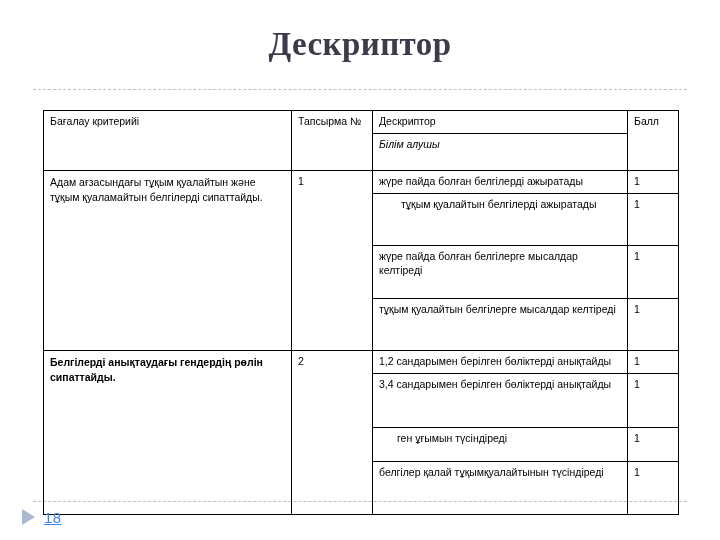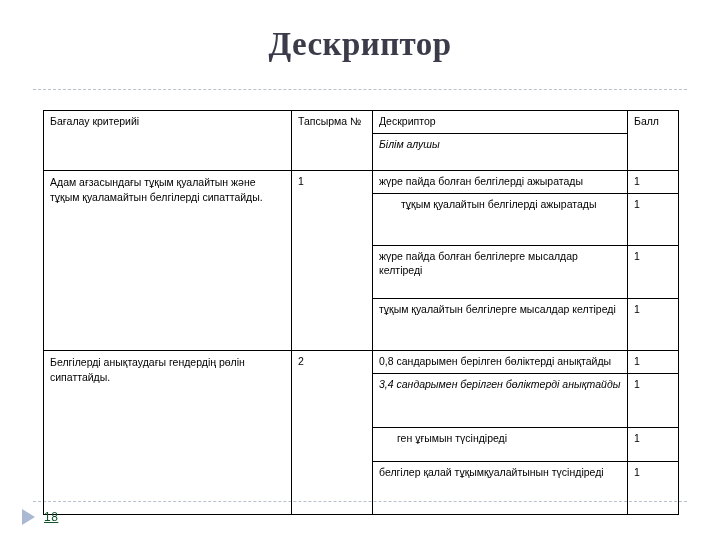--- a/index.html
+++ b/index.html
@@ -104,22 +104,22 @@
   .triangle-bullet {
     width: 0;
     height: 0;
     border-top: 8px solid transparent;
     border-bottom: 8px solid transparent;
     border-left: 13px solid #aab8d4;
     margin-right: 9px;
   }
   .slide-number {
     font-family: "Liberation Sans", sans-serif;
-    font-size: 12px;
-    color: #14532d;
+    font-size: 15px;
+    color: #3b82f6;
     letter-spacing: 0.5px;
     text-decoration: underline;
   }
 </style>
 </head>
 <body>
 
 <div class="slide-title">Дескриптор</div>
 
 <div class="rule rule-top"></div>
@@ -159,27 +159,27 @@
       <tr>
         <td class="descr-cell" style="height:44px;">жүре пайда болған белгілерге мысалдар келтіреді</td>
         <td class="score-cell">1</td>
       </tr>
       <tr>
         <td class="descr-cell" style="height:43px;">тұқым қуалайтын белгілерге мысалдар келтіреді</td>
         <td class="score-cell">1</td>
       </tr>
 
       <tr>
-        <td class="criterion-cell" rowspan="4" style="height:45px;">Белгілерді анықтаудағы гендердің рөлін сипаттайды.</td>
+        <td class="criterion-cell" rowspan="4" style="height:45px;font-weight:bold;">Белгілерді анықтаудағы гендердің рөлін сипаттайды.</td>
         <td class="cell-center" rowspan="4">2</td>
-        <td class="descr-cell">0,8 сандарымен берілген бөліктерді анықтайды</td>
+        <td class="descr-cell">1,2 сандарымен берілген бөліктерді анықтайды</td>
         <td class="score-cell">1</td>
       </tr>
       <tr>
-        <td class="descr-cell" style="height:45px;font-style:italic;">3,4 сандарымен берілген бөліктерді анықтайды</td>
+        <td class="descr-cell" style="height:45px;">3,4 сандарымен берілген бөліктерді анықтайды</td>
         <td class="score-cell">1</td>
       </tr>
       <tr>
         <td class="descr-cell" style="height:25px;padding-left:24px;">ген ұғымын түсіндіреді</td>
         <td class="score-cell">1</td>
       </tr>
       <tr>
         <td class="descr-cell" style="height:44px;">белгілер қалай тұқымқуалайтынын түсіндіреді</td>
         <td class="score-cell">1</td>
       </tr>

